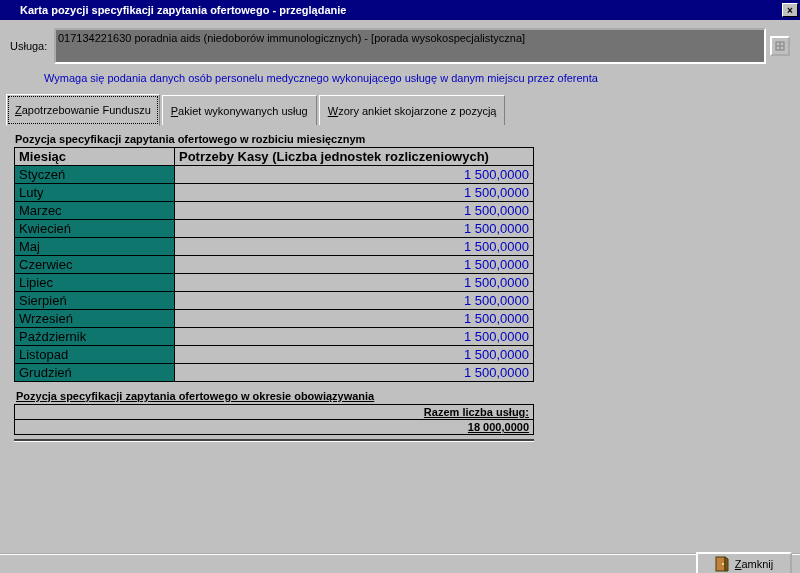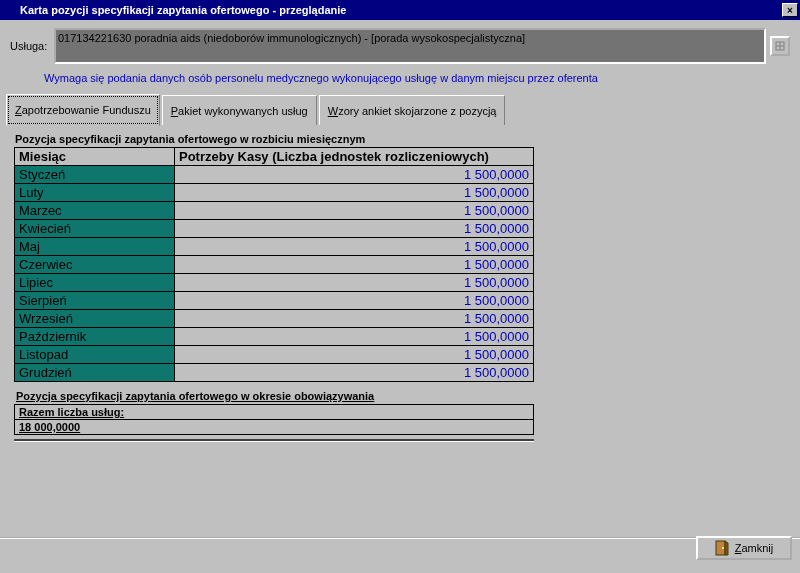--- a/index.html
+++ b/index.html
@@ -122,30 +122,30 @@
     margin-top: 8px;
     text-decoration: underline;
   }
   .summary-block .heading { font-weight: bold; margin: 0 0 2px 2px; }
   .summary-table {
     border-collapse: collapse; width: 100%;
   }
   .summary-table td {
     border: 1px solid #000; padding: 1px 4px; font-weight: bold;
   }
-  .summary-table td.right { }
+  .summary-table td.right { text-align: right; }
   .rule {
     border: none; border-top: 2px solid #404040;
     border-bottom: 1px solid #fff;
     margin: 4px 0 0 0;
     width: 520px;
   }
   .bottom-bar {
     position: absolute;
-    left: 0; right: 0; bottom: 16px;
+    left: 0; right: 0; bottom: 0;
     height: 20px;
     border-top: 2px groove #fff;
     display: flex;
     justify-content: flex-end;
     align-items: center;
     padding: 0 8px;
     background: #c0c0c0;
   }
   .button {
     height: 24px;

